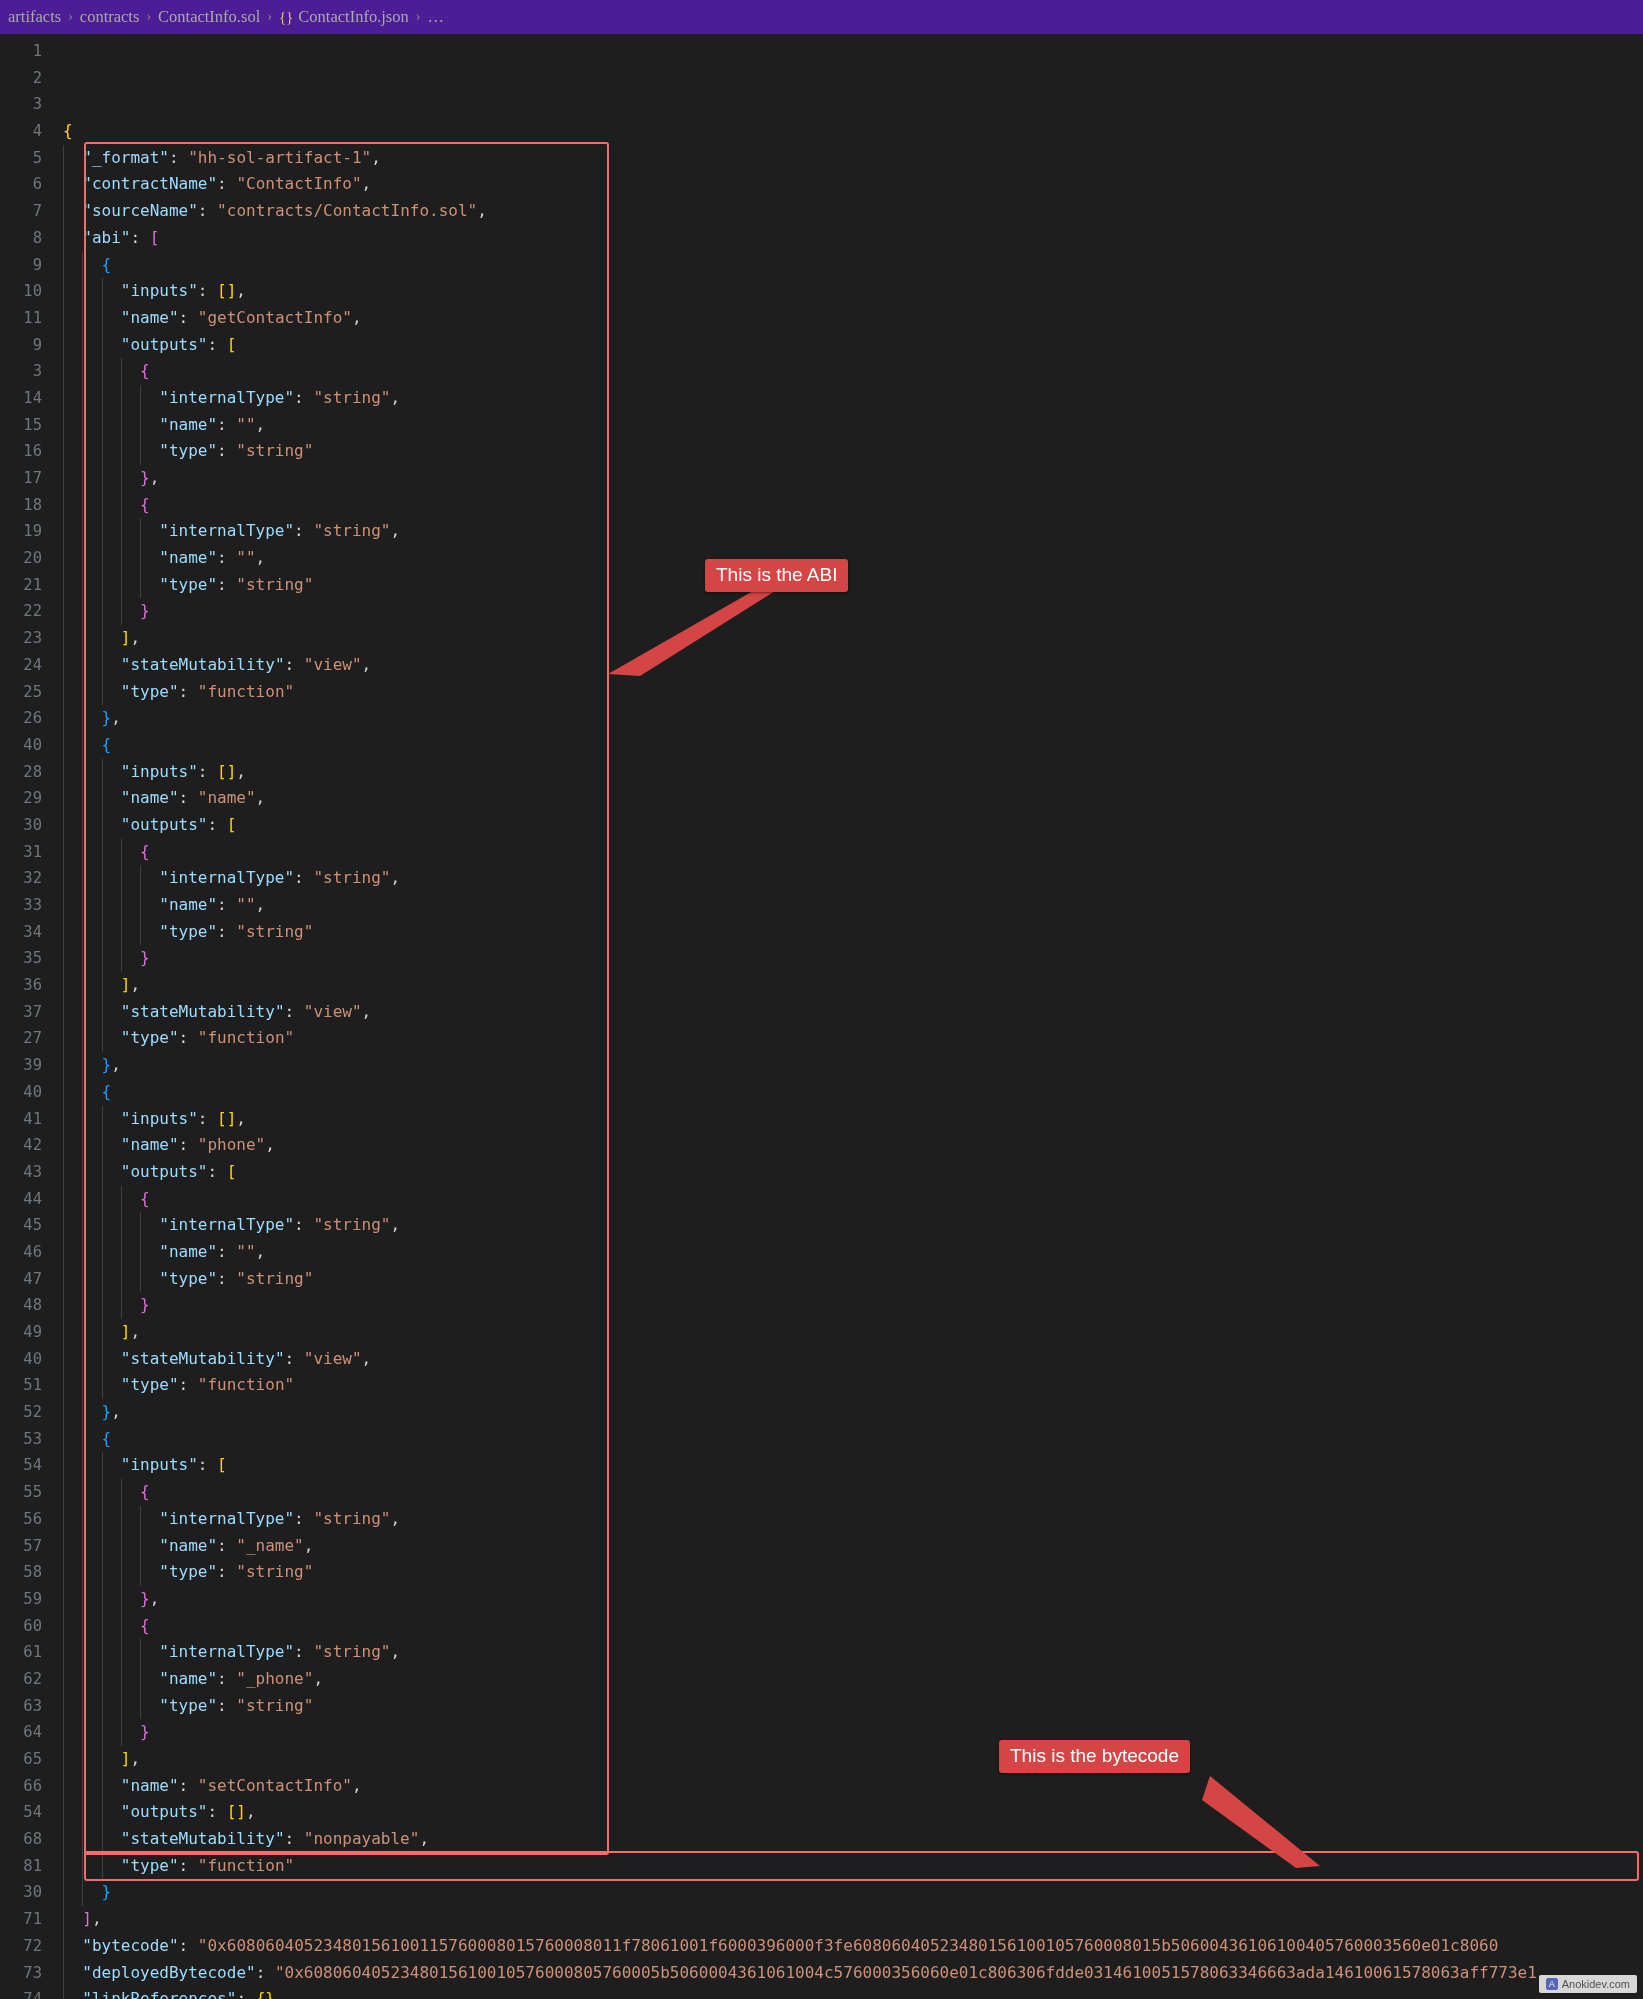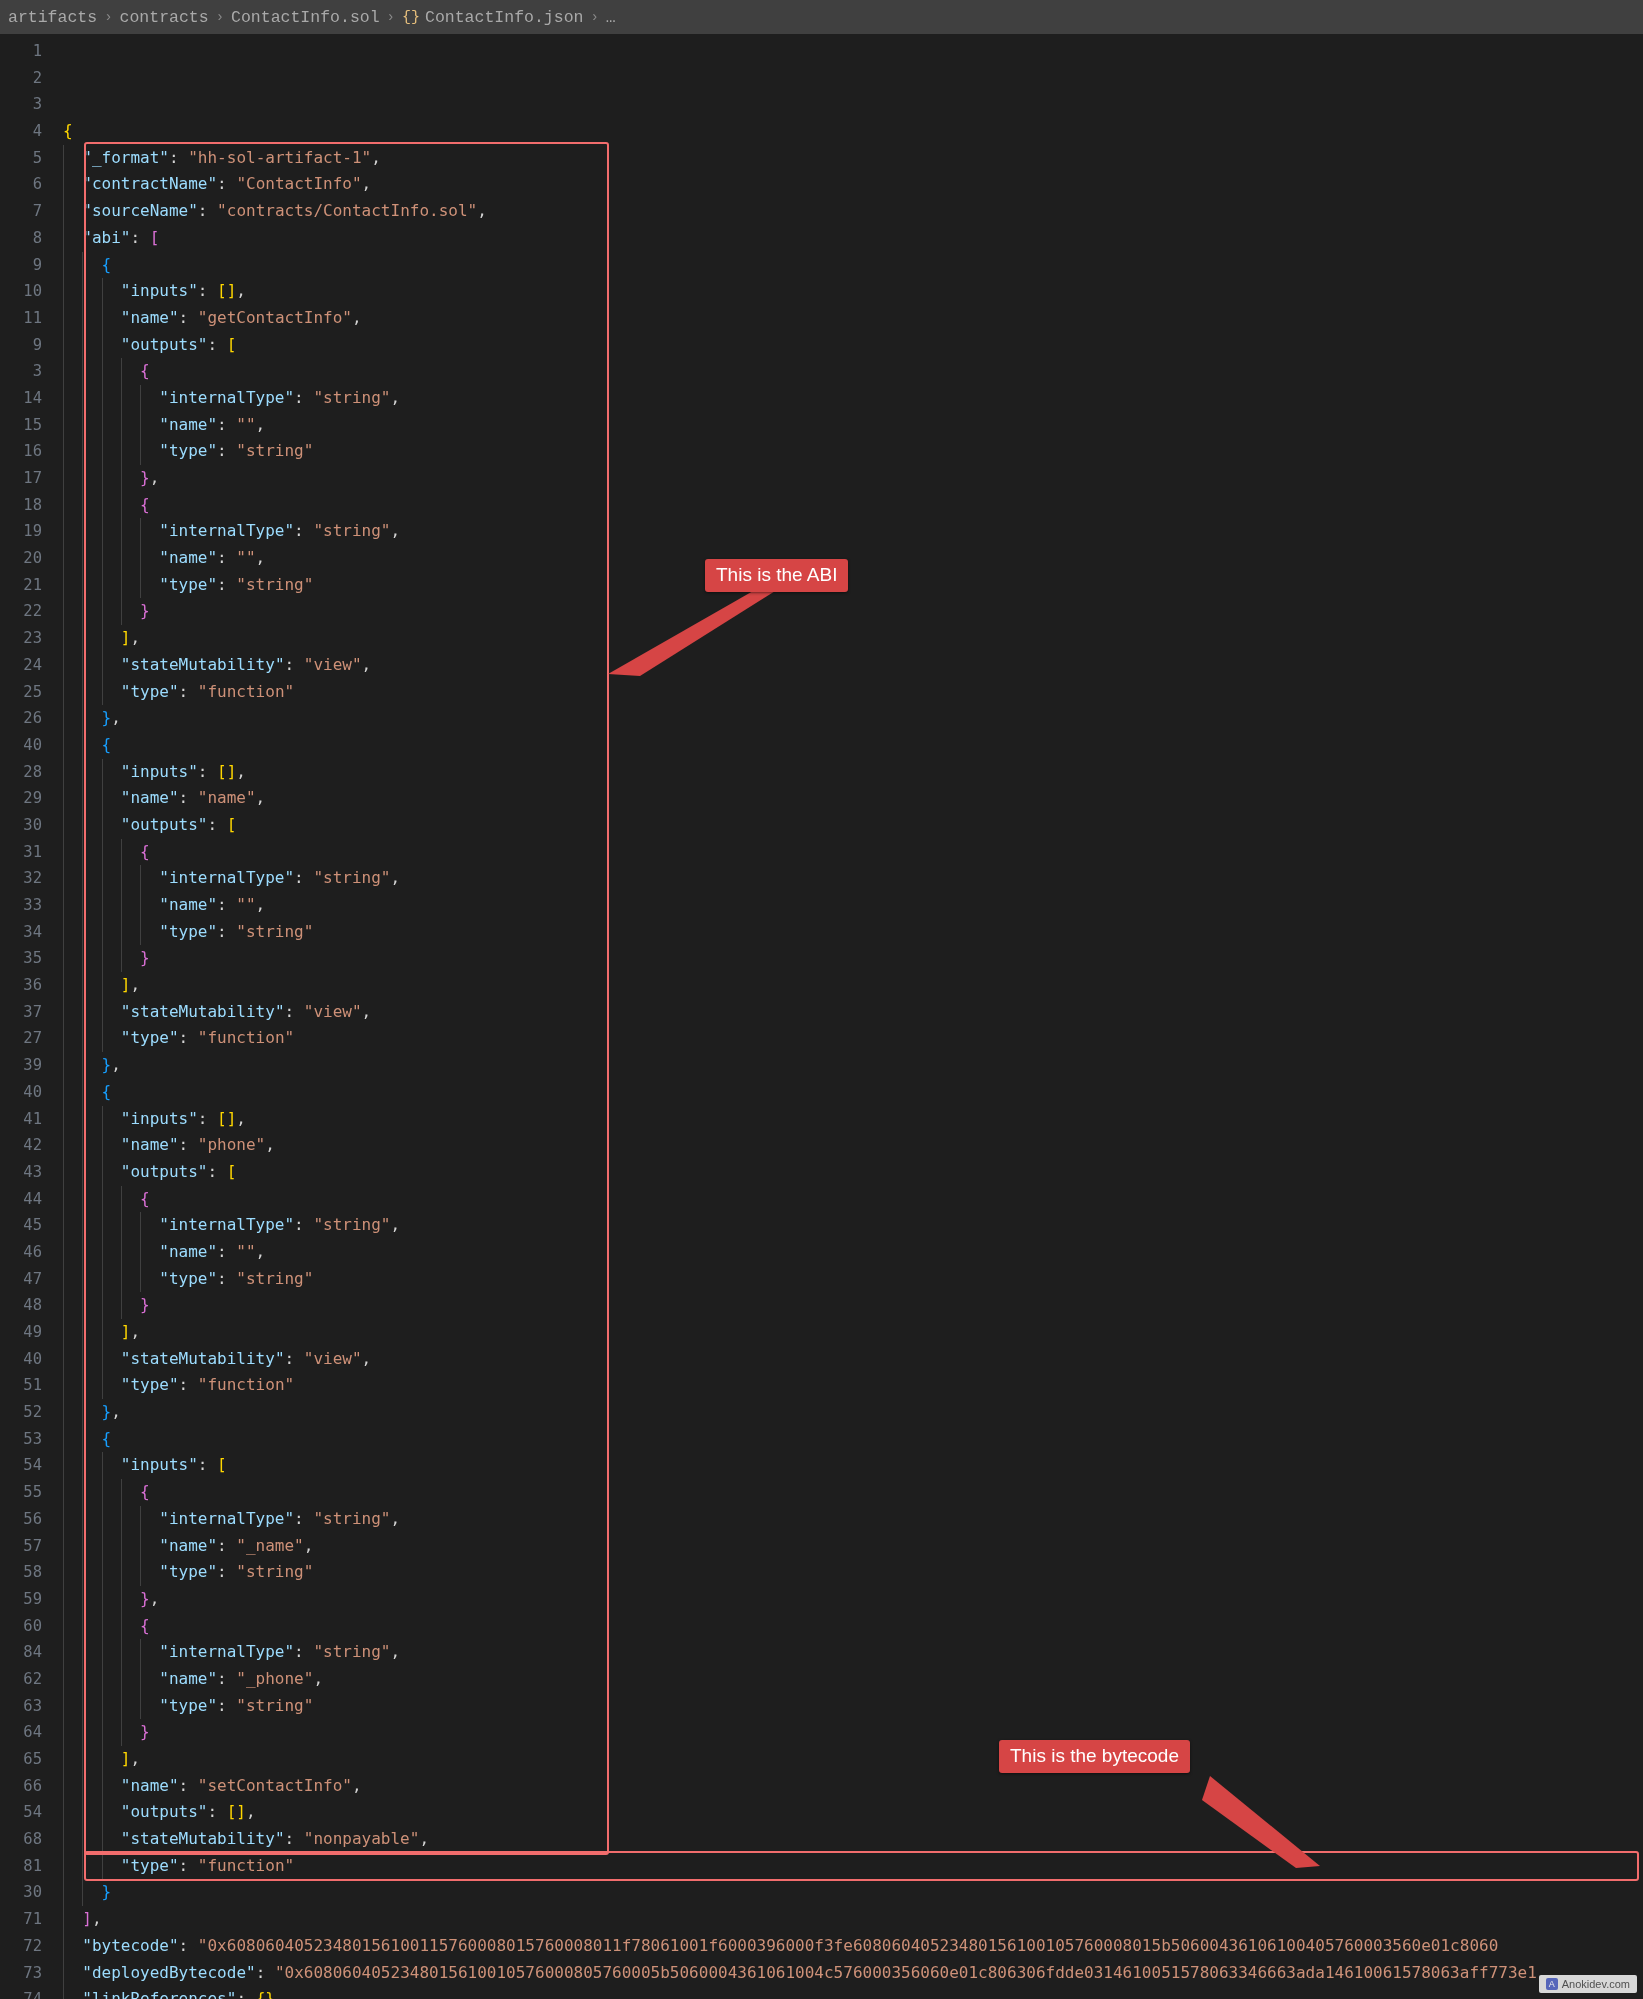--- a/index.html
+++ b/index.html
@@ -11,25 +11,25 @@
     width: 1643px;
     height: 1999px;
     position: relative;
     overflow: hidden;
     font-family: "DejaVu Sans Mono", monospace;
     color: #d4d4d4;
   }
   
   #breadcrumb {
     height: 34px;
-    background: #404040;
+    background: #4c1d95;
     display: flex;
     align-items: center;
     padding-left: 8px;
-    font-family: Liberation Mono, monospace;
+    font-family: Liberation Serif, serif;
     font-size: 16.5px;
     color: #a9a9a9;
     box-sizing: border-box;
   }
   #breadcrumb .crumb {
     white-space: nowrap;
   }
   #breadcrumb .sep {
     margin: 0 7px;
     color: #8a8a8a;
@@ -206,21 +206,21 @@
       <div class="ln">51</div>
       <div class="ln">52</div>
       <div class="ln">53</div>
       <div class="ln">54</div>
       <div class="ln">55</div>
       <div class="ln">56</div>
       <div class="ln">57</div>
       <div class="ln">58</div>
       <div class="ln">59</div>
       <div class="ln">60</div>
-      <div class="ln">84</div>
+      <div class="ln">61</div>
       <div class="ln">62</div>
       <div class="ln">63</div>
       <div class="ln">64</div>
       <div class="ln">65</div>
       <div class="ln">66</div>
       <div class="ln">54</div>
       <div class="ln">68</div>
       <div class="ln">81</div>
       <div class="ln">30</div>
       <div class="ln">71</div>

